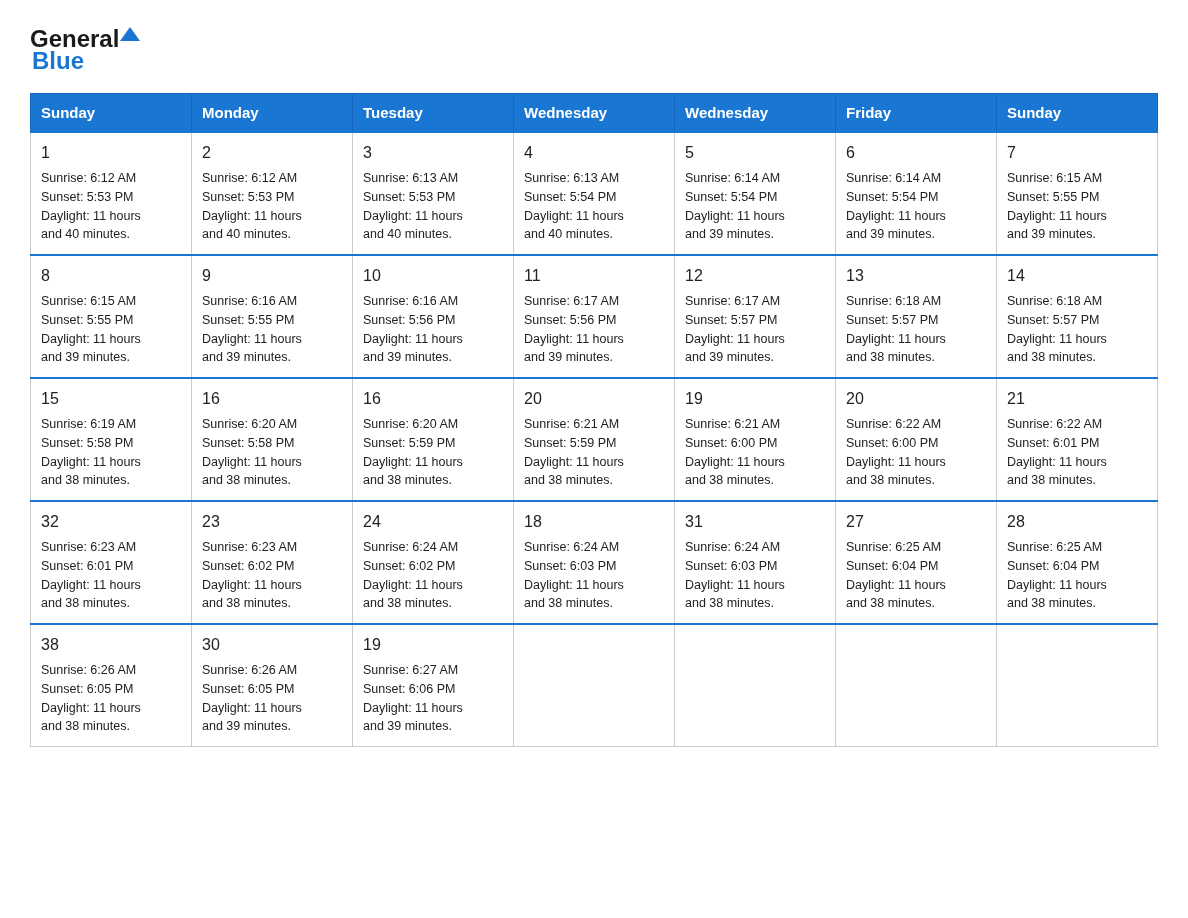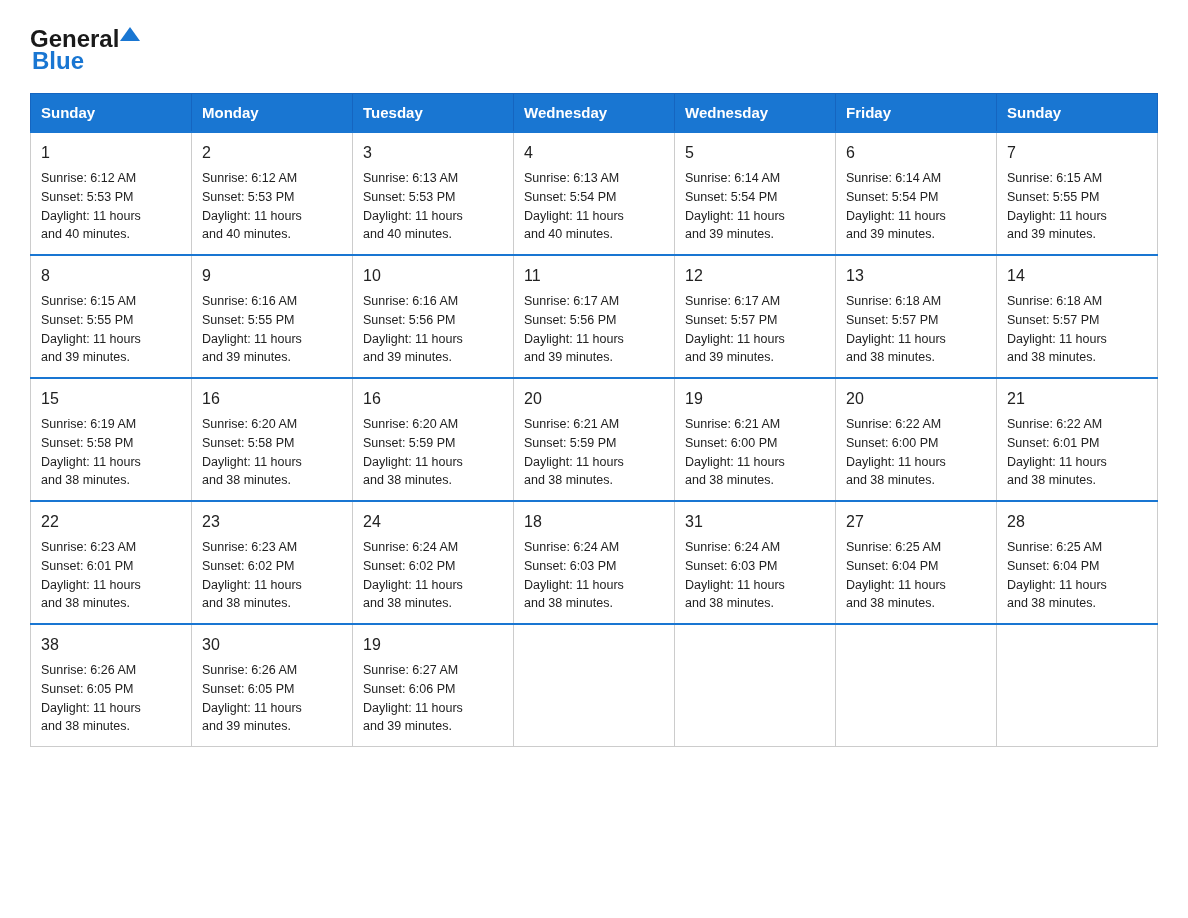--- a/index.html
+++ b/index.html
@@ -128,21 +128,21 @@
       <tr>
         <td><span class="day-number">15</span>Sunrise: 6:19 AM<br>Sunset: 5:58 PM<br>Daylight: 11 hours<br>and 38 minutes.</td>
         <td><span class="day-number">16</span>Sunrise: 6:20 AM<br>Sunset: 5:58 PM<br>Daylight: 11 hours<br>and 38 minutes.</td>
         <td><span class="day-number">16</span>Sunrise: 6:20 AM<br>Sunset: 5:59 PM<br>Daylight: 11 hours<br>and 38 minutes.</td>
         <td><span class="day-number">20</span>Sunrise: 6:21 AM<br>Sunset: 5:59 PM<br>Daylight: 11 hours<br>and 38 minutes.</td>
         <td><span class="day-number">19</span>Sunrise: 6:21 AM<br>Sunset: 6:00 PM<br>Daylight: 11 hours<br>and 38 minutes.</td>
         <td><span class="day-number">20</span>Sunrise: 6:22 AM<br>Sunset: 6:00 PM<br>Daylight: 11 hours<br>and 38 minutes.</td>
         <td><span class="day-number">21</span>Sunrise: 6:22 AM<br>Sunset: 6:01 PM<br>Daylight: 11 hours<br>and 38 minutes.</td>
       </tr>
       <tr>
-        <td><span class="day-number">22</span>Sunrise: 6:23 AM<br>Sunset: 6:01 PM<br>Daylight: 11 hours<br>and 38 minutes.</td>
+        <td><span class="day-number">32</span>Sunrise: 6:23 AM<br>Sunset: 6:01 PM<br>Daylight: 11 hours<br>and 38 minutes.</td>
         <td><span class="day-number">23</span>Sunrise: 6:23 AM<br>Sunset: 6:02 PM<br>Daylight: 11 hours<br>and 38 minutes.</td>
         <td><span class="day-number">24</span>Sunrise: 6:24 AM<br>Sunset: 6:02 PM<br>Daylight: 11 hours<br>and 38 minutes.</td>
         <td><span class="day-number">18</span>Sunrise: 6:24 AM<br>Sunset: 6:03 PM<br>Daylight: 11 hours<br>and 38 minutes.</td>
         <td><span class="day-number">31</span>Sunrise: 6:24 AM<br>Sunset: 6:03 PM<br>Daylight: 11 hours<br>and 38 minutes.</td>
         <td><span class="day-number">27</span>Sunrise: 6:25 AM<br>Sunset: 6:04 PM<br>Daylight: 11 hours<br>and 38 minutes.</td>
         <td><span class="day-number">28</span>Sunrise: 6:25 AM<br>Sunset: 6:04 PM<br>Daylight: 11 hours<br>and 38 minutes.</td>
       </tr>
       <tr>
         <td><span class="day-number">38</span>Sunrise: 6:26 AM<br>Sunset: 6:05 PM<br>Daylight: 11 hours<br>and 38 minutes.</td>
         <td><span class="day-number">30</span>Sunrise: 6:26 AM<br>Sunset: 6:05 PM<br>Daylight: 11 hours<br>and 39 minutes.</td>

